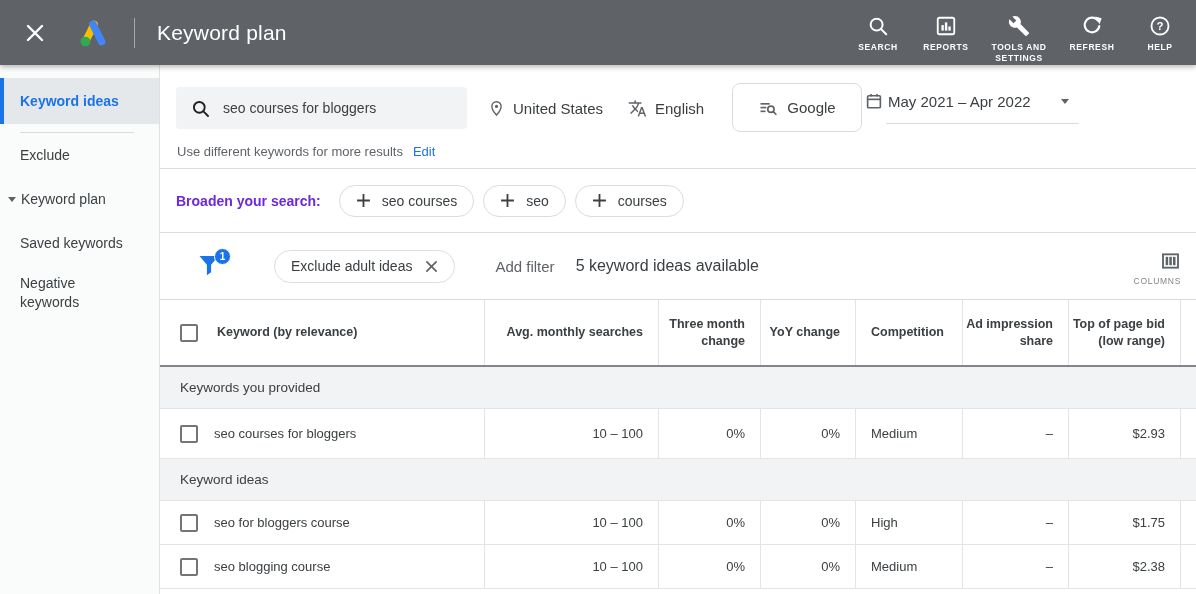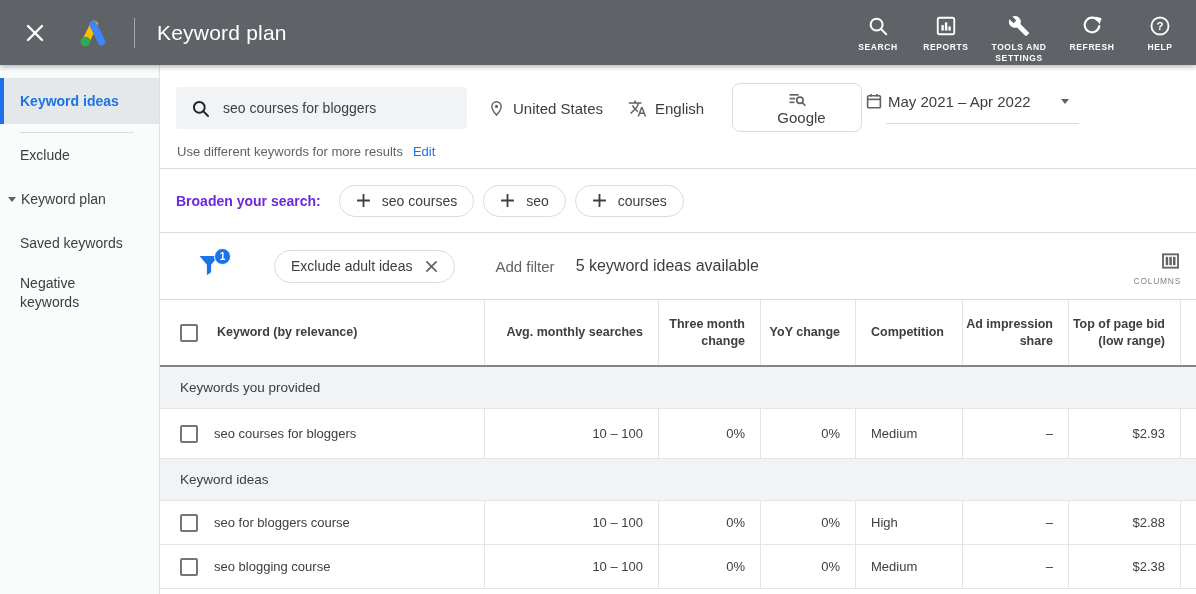--- a/index.html
+++ b/index.html
@@ -45,21 +45,21 @@
     background:#f1f3f4; border-radius:4px; display:flex; align-items:center;
     padding-left:15px; cursor:text; }
   .search-box .q { margin-left:13px; font-size:14px; color:#3c4043; }
   .loc-item { position:absolute; top:22px; height:42px; display:flex; align-items:center;
     font-size:15px; color:#3c4043; cursor:pointer; }
   .loc-item .lbl { margin-left:8px; }
   .loc-us { left:328px; }
   .loc-lang { left:468px; }
   .net-chip { position:absolute; left:572px; top:18px; width:130px; height:49px;
     border:1px solid #dadce0; border-radius:8px; display:flex; align-items:center;
-    justify-content:center; cursor:pointer; background:#fff;flex-direction:column; }
+    justify-content:center; cursor:pointer; background:#fff; }
   .net-chip .lbl { margin-left:9px; font-size:15px; color:#3c4043; }
   .date-group { position:absolute; left:705px; top:26px; display:flex; align-items:flex-start; }
   .date-inner { display:flex; align-items:center; margin-left:3px;
     border-bottom:1px solid #dadce0; padding:2px 6px 13px 2px; cursor:pointer; }
   .date-text { font-size:15px; color:#3c4043; }
   .date-inner .caret-down { margin-left:30px; margin-right:4px; }
   .hint-row { position:absolute; left:17px; top:79px; font-size:13px; color:#5f6368; }
   .hint-row a { color:#1a73e8; text-decoration:none; margin-left:10px; cursor:pointer; }
 
   
@@ -357,21 +357,21 @@
     <div class="grid-row data-row md">
       <div class="cell first">
         <span class="checkbox"></span>
         <span class="kw-text">seo for bloggers course</span>
       </div>
       <div class="cell r">10 – 100</div>
       <div class="cell r">0%</div>
       <div class="cell r">0%</div>
       <div class="cell l">High</div>
       <div class="cell r">–</div>
-      <div class="cell r">$2.88</div>
+      <div class="cell r">$1.75</div>
       <div class="cell"></div>
     </div>
 
     <div class="grid-row data-row md">
       <div class="cell first">
         <span class="checkbox"></span>
         <span class="kw-text">seo blogging course</span>
       </div>
       <div class="cell r">10 – 100</div>
       <div class="cell r">0%</div>

